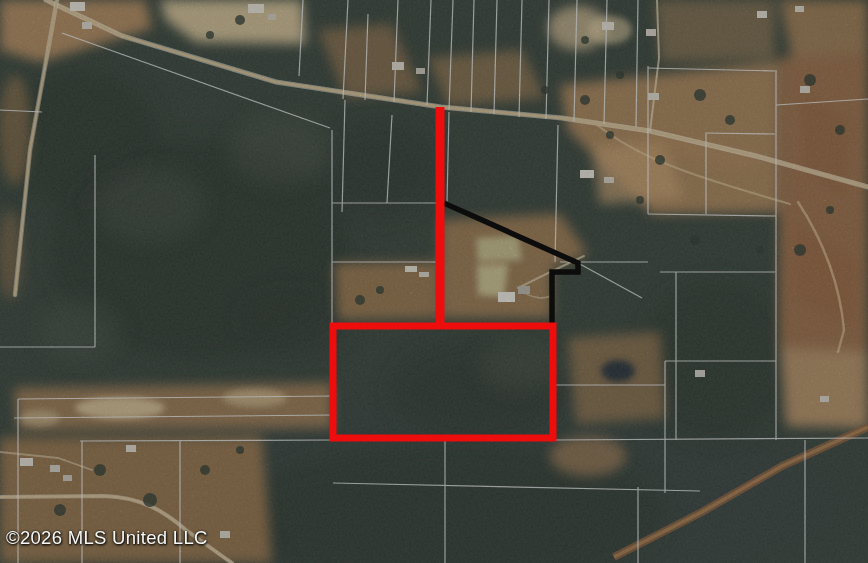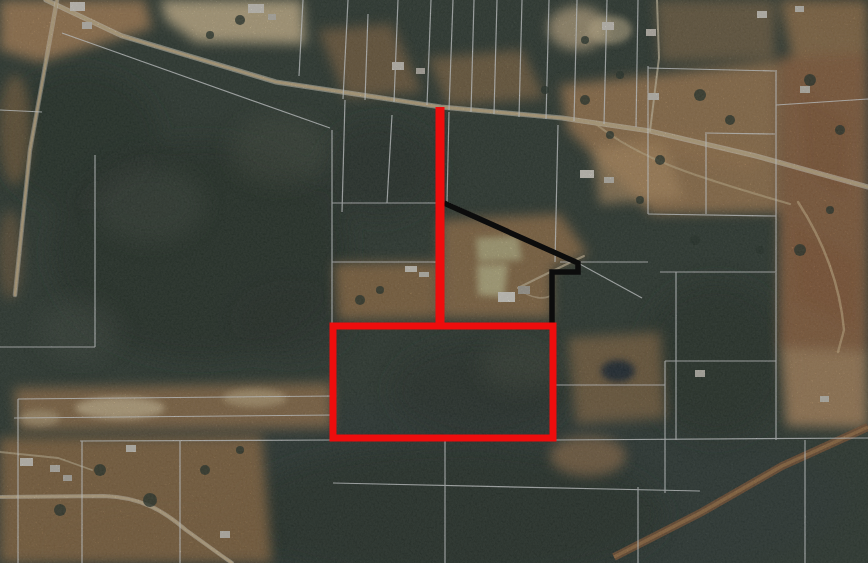--- a/index.html
+++ b/index.html
@@ -225,13 +225,14 @@
   </g>
 
   <rect width="868" height="563" filter="url(#grainDark)" opacity="0.26"></rect>
   <rect width="868" height="563" filter="url(#grainLight)" opacity="0.07"></rect>
 
   <polyline fill="none" stroke-linejoin="miter" points="444,203 578,263 578,272 552,272 552,327" stroke="#0c0c0c" stroke-width="5.5"></polyline>
   <polyline fill="none" points="440,107 440,329" stroke="#ee0d0d" stroke-width="9"></polyline>
   <polygon fill="none" stroke-linejoin="miter" points="333,326 553,326 553,438 333,438" stroke="#ee0d0d" stroke-width="7"></polygon>
 </svg>
 
+<div class="watermark">©2026 MLS United LLC</div>
 </div>
 
 </body></html>

